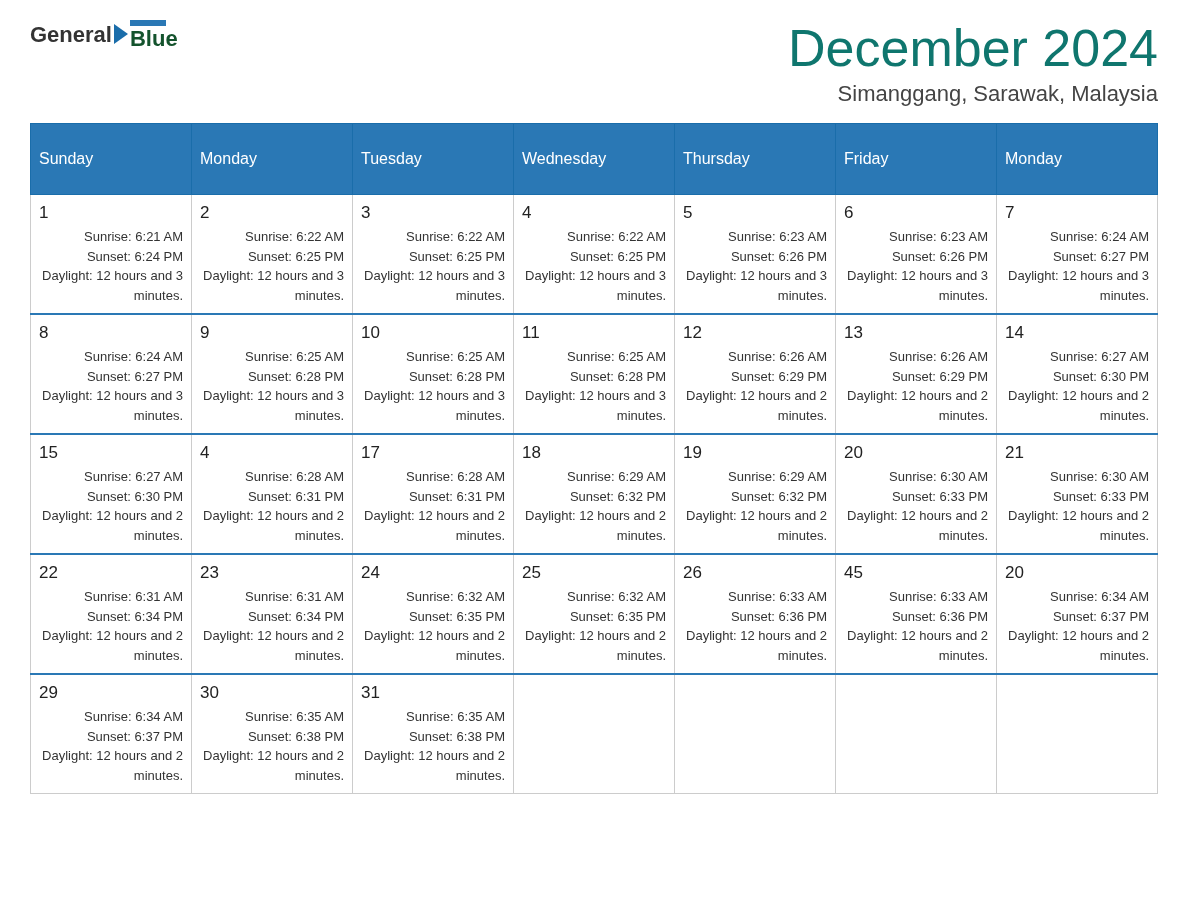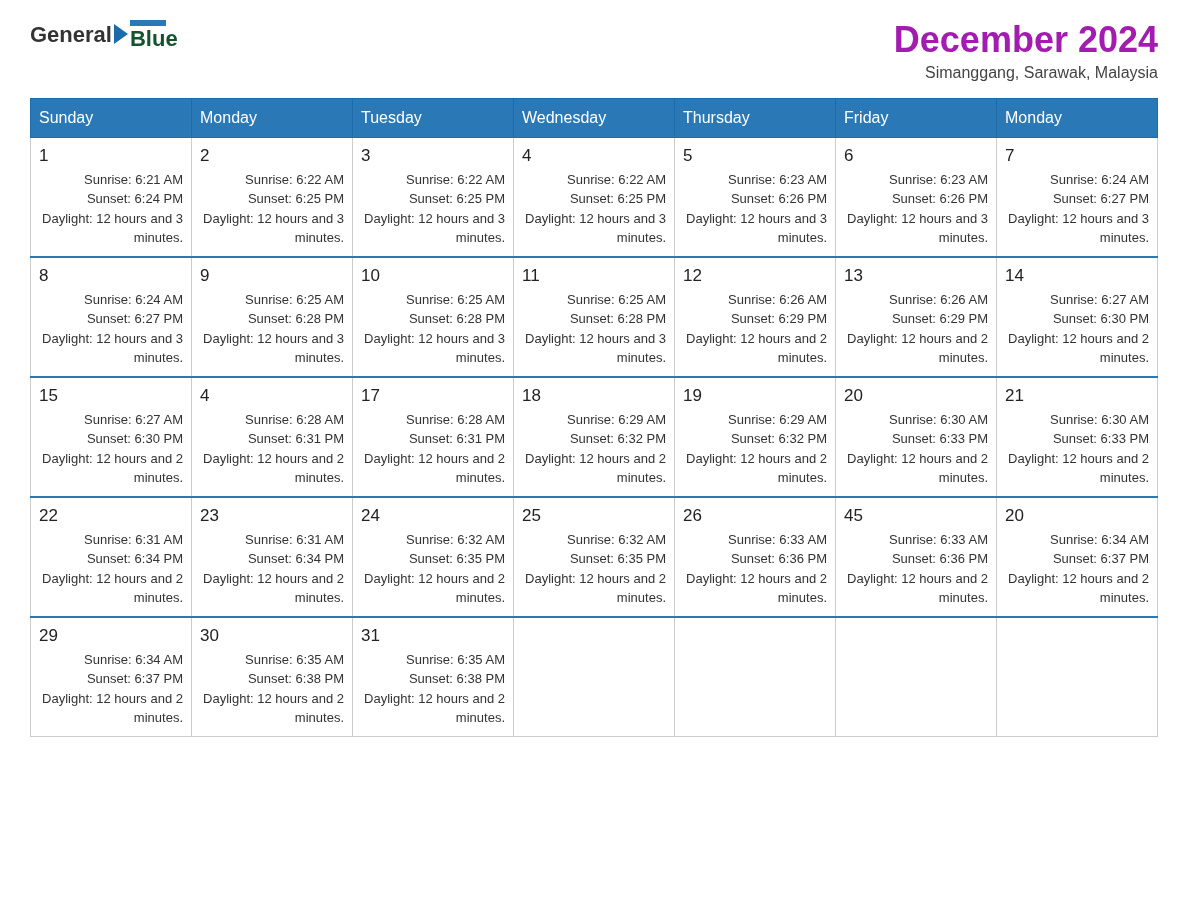--- a/index.html
+++ b/index.html
@@ -36,38 +36,38 @@
     }
     .logo-blue {
       font-size: 22px;
       font-weight: bold;
       color: #14532d;
     }
     .title-area {
       text-align: right;
     }
     .month-title {
-      font-size: 36px;
-      font-weight: bold;
-      color: #a21caf;
+      font-size: 52px;
+      font-weight: normal;
+      color: #0f766e;
       line-height: 1.1;
     }
     .location-title {
-      font-size: 16px;
+      font-size: 22px;
       color: #444;
       margin-top: 4px;
     }
     table {
       width: 100%;
       border-collapse: collapse;
     }
     thead th {
       background-color: #2a78b5;
       color: #fff;
-      padding: 10px 8px;
+      padding: 26px 8px;
       text-align: left;
       font-size: 16px;
       font-weight: normal;
       border: 1px solid #1a6daa;
     }
     tbody td {
       vertical-align: top;
       padding: 8px 8px;
       border: 1px solid #ccc;
       font-size: 13px;

